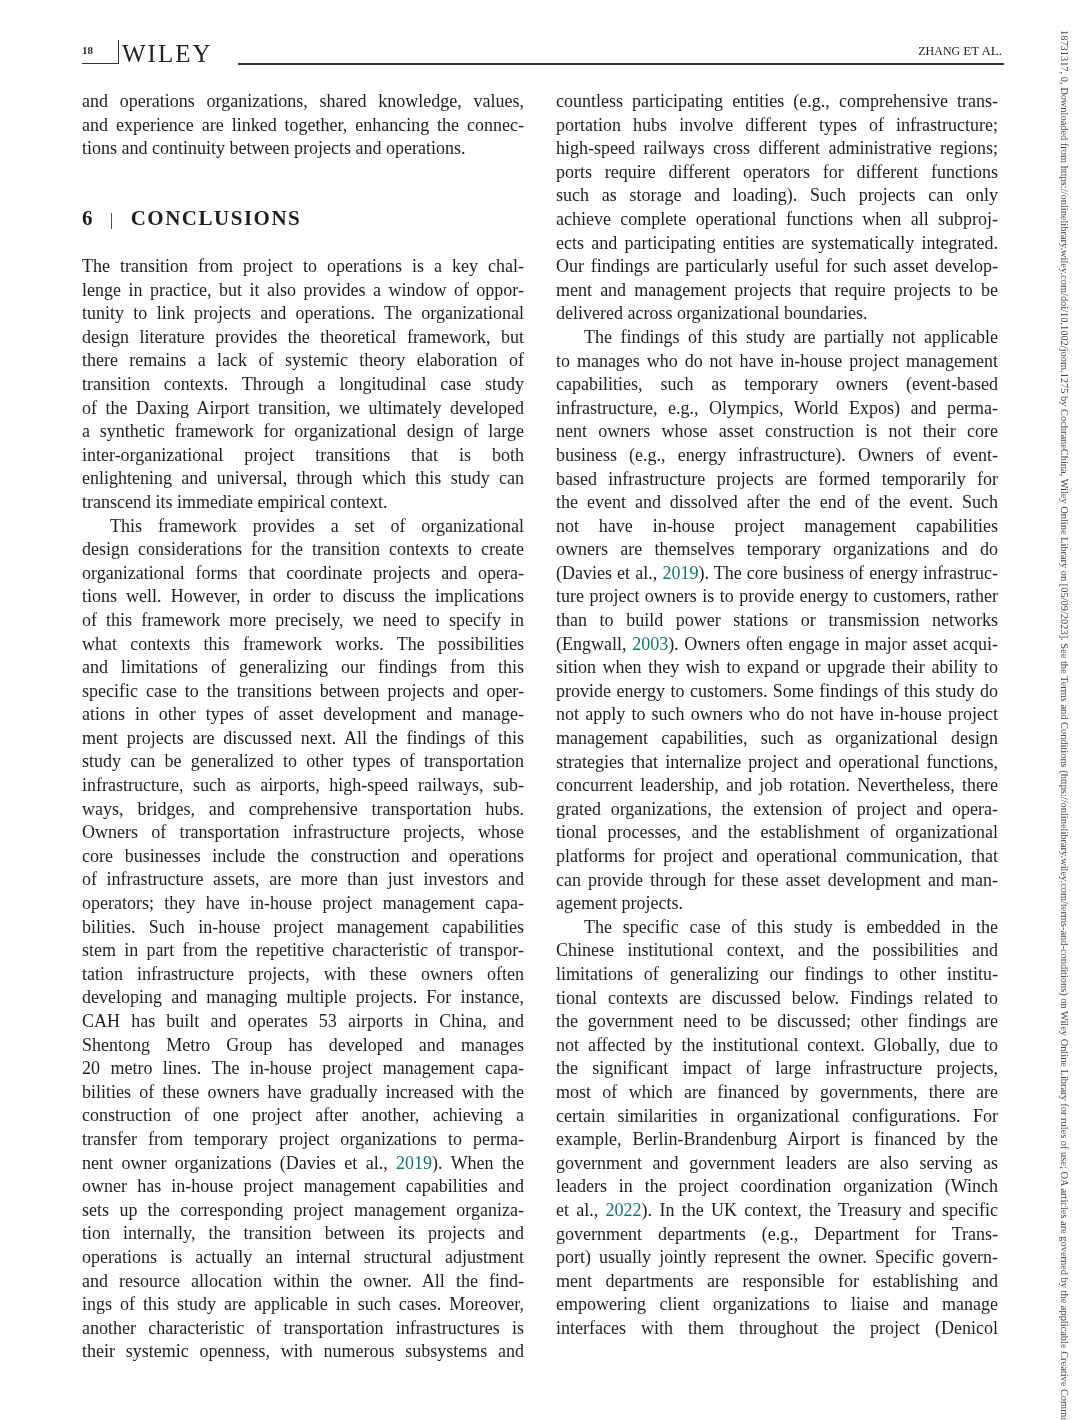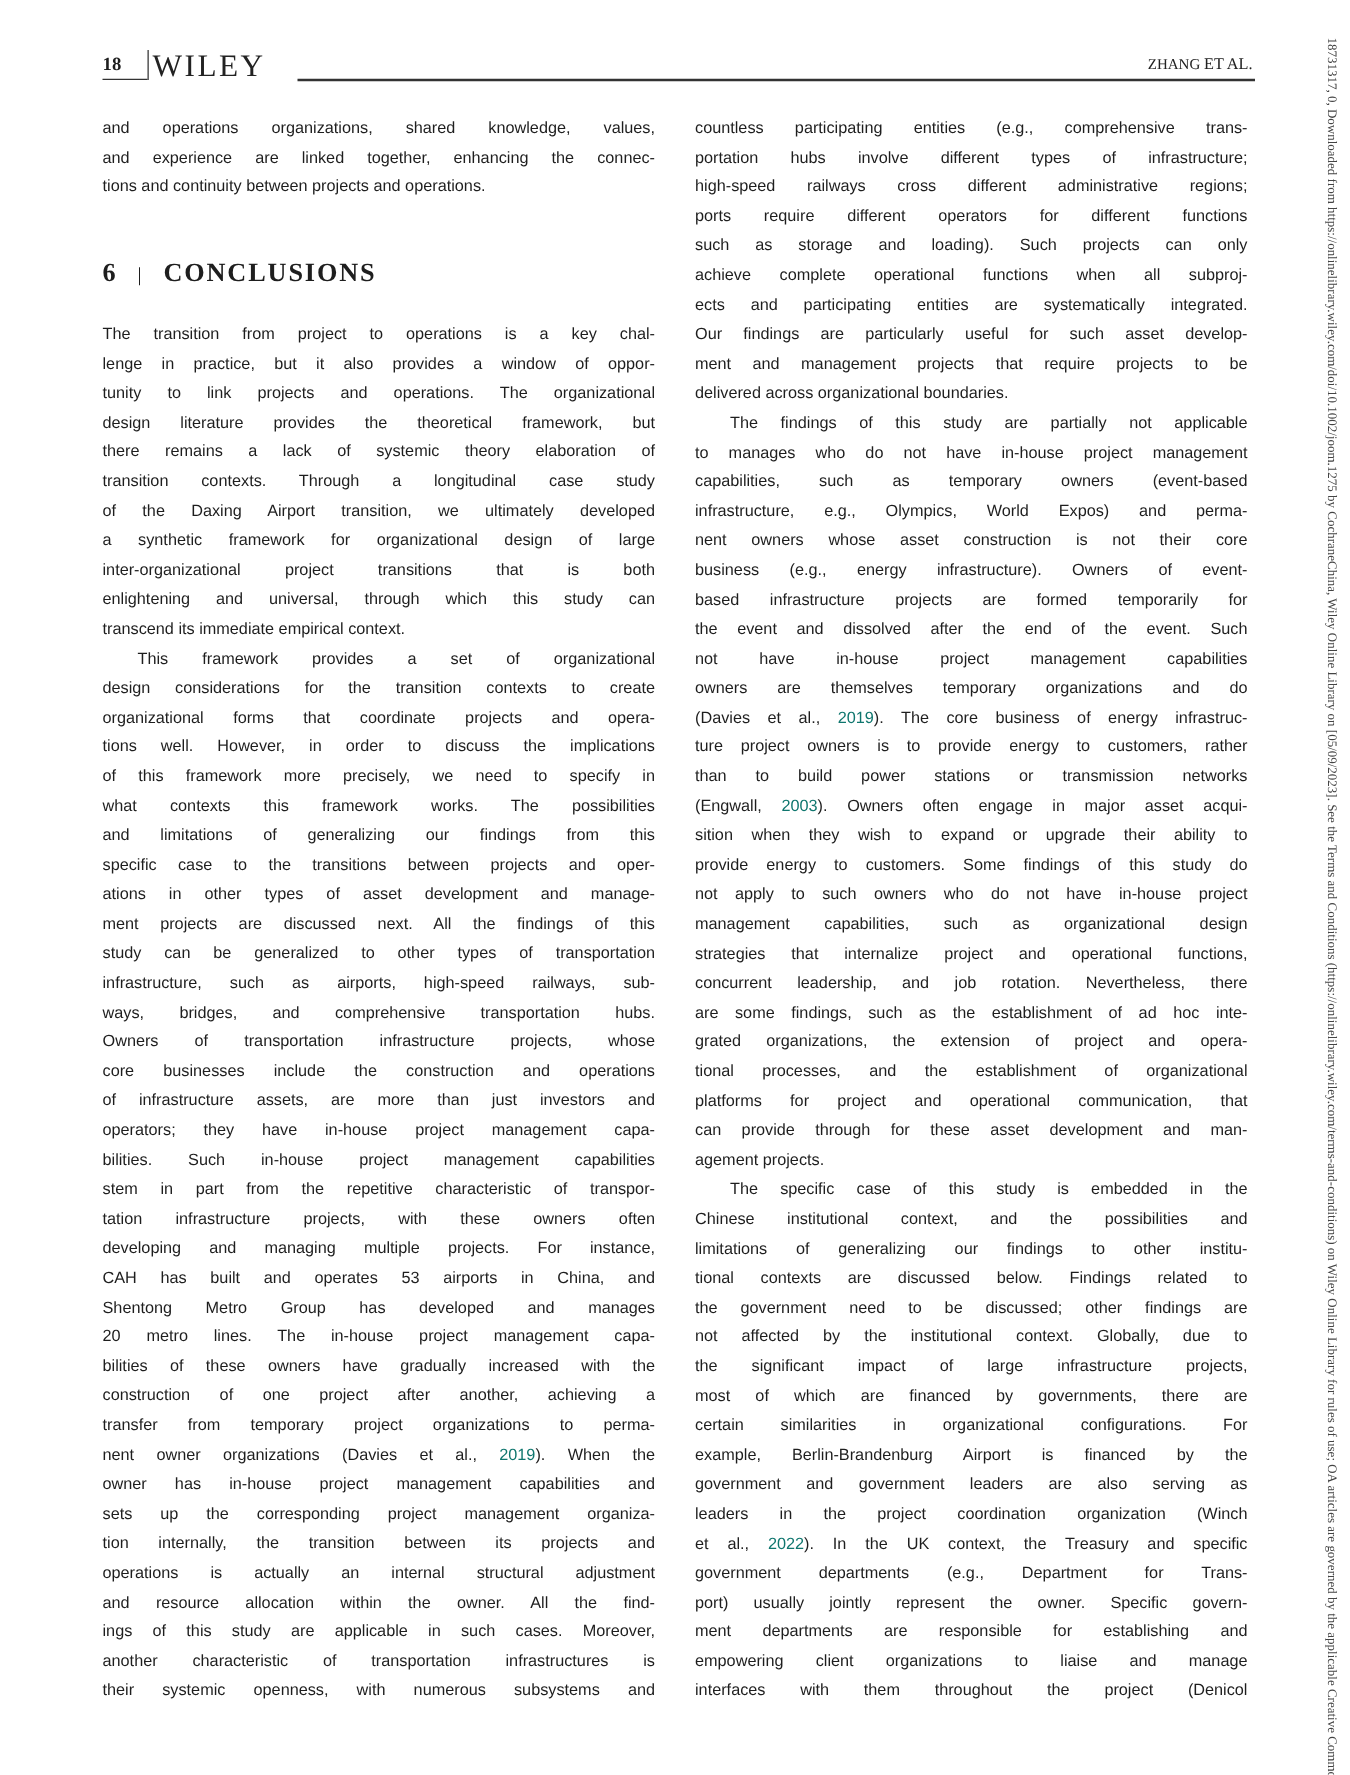--- a/index.html
+++ b/index.html
@@ -1,25 +1,25 @@
 <!DOCTYPE html>
 <html><head>
 <meta charset="utf-8">
 <style>
   html, body { margin: 0; padding: 0; background: #ffffff; }
   body { width: 1080px; height: 1420px; position: relative; overflow: hidden; color: #1e1e1e; }
   .header { position: absolute; left: 82px; top: 38px; width: 922px; height: 30px; }
-  .page-num { position: absolute; left: 0; top: 6px; font-family: "Liberation Serif", serif; font-weight: bold; font-size: 15px; }
+  .page-num { position: absolute; left: 0; top: 6px; font-family: "Liberation Serif", serif; font-weight: bold; font-size: 11px; }
   .pn-underline { position: absolute; left: 0; top: 25px; width: 36px; height: 1px; background: #333; }
   .pn-vbar { position: absolute; left: 36px; top: 2px; width: 1px; height: 24px; background: #333; }
   .wiley { position: absolute; left: 40px; top: 2px; font-family: "Liberation Serif", serif; font-size: 25px; letter-spacing: 2px; color: #222; line-height: 28px; }
   .header-rule { position: absolute; left: 156px; top: 25px; width: 766px; height: 1.5px; background: #333; }
   .running-head { position: absolute; right: 2px; top: 5px; font-family: "Liberation Serif", serif; font-size: 12px; color: #222; }
   .running-head .sc { font-size: 13px; }
-  .col { position: absolute; top: 90px; width: 442px; font-family: Liberation Sans, sans-serif; font-size: 13px; line-height: 23.6px; }
+  .col { position: absolute; top: 90px; width: 442px; font-family: Liberation Serif, serif; font-size: 18px; line-height: 23.6px; }
   .col-left { left: 82px; }
   .col-right { left: 556px; }
   .line { display: block; text-align: justify; text-align-last: justify; white-space: nowrap; height: 23.6px; }
   .line.last { text-align-last: left; }
   .line.indent { text-indent: 28px; }
   .cite { color: #0f766e; }
   .section-heading { position: absolute; left: 82px; top: 206px; font-family: "Liberation Serif", serif; font-weight: bold; font-size: 21px; letter-spacing: 1.5px; }
   .section-heading .sep { font-weight: normal; margin: 0 16px; font-size: 16px; }
   .sidebar-note { position: absolute; left: 1056px; top: 30px; width: 16px; height: 1360px; }
   .sidebar-note span { position: absolute; left: 0; top: 0; transform-origin: 0 0; transform: translate(14px, 0) rotate(90deg); white-space: nowrap; font-family: "Liberation Serif", serif; font-size: 10.4px; color: #444; }
@@ -124,21 +124,20 @@
     <span class="line"><span>(Davies et al., </span><span class="cite">2019</span><span>). The core business of energy infrastruc-</span></span>
     <span class="line">ture project owners is to provide energy to customers, rather</span>
     <span class="line">than to build power stations or transmission networks</span>
     <span class="line"><span>(Engwall, </span><span class="cite">2003</span><span>). Owners often engage in major asset acqui-</span></span>
     <span class="line">sition when they wish to expand or upgrade their ability to</span>
     <span class="line">provide energy to customers. Some findings of this study do</span>
     <span class="line">not apply to such owners who do not have in-house project</span>
     <span class="line">management capabilities, such as organizational design</span>
     <span class="line">strategies that internalize project and operational functions,</span>
     <span class="line">concurrent leadership, and job rotation. Nevertheless, there</span>
-    <span class="line">are some findings, such as the establishment of ad hoc inte-</span>
     <span class="line">grated organizations, the extension of project and opera-</span>
     <span class="line">tional processes, and the establishment of organizational</span>
     <span class="line">platforms for project and operational communication, that</span>
     <span class="line">can provide through for these asset development and man-</span>
     <span class="line last">agement projects.</span>
     <span class="line indent">The specific case of this study is embedded in the</span>
     <span class="line">Chinese institutional context, and the possibilities and</span>
     <span class="line">limitations of generalizing our findings to other institu-</span>
     <span class="line">tional contexts are discussed below. Findings related to</span>
     <span class="line">the government need to be discussed; other findings are</span>

